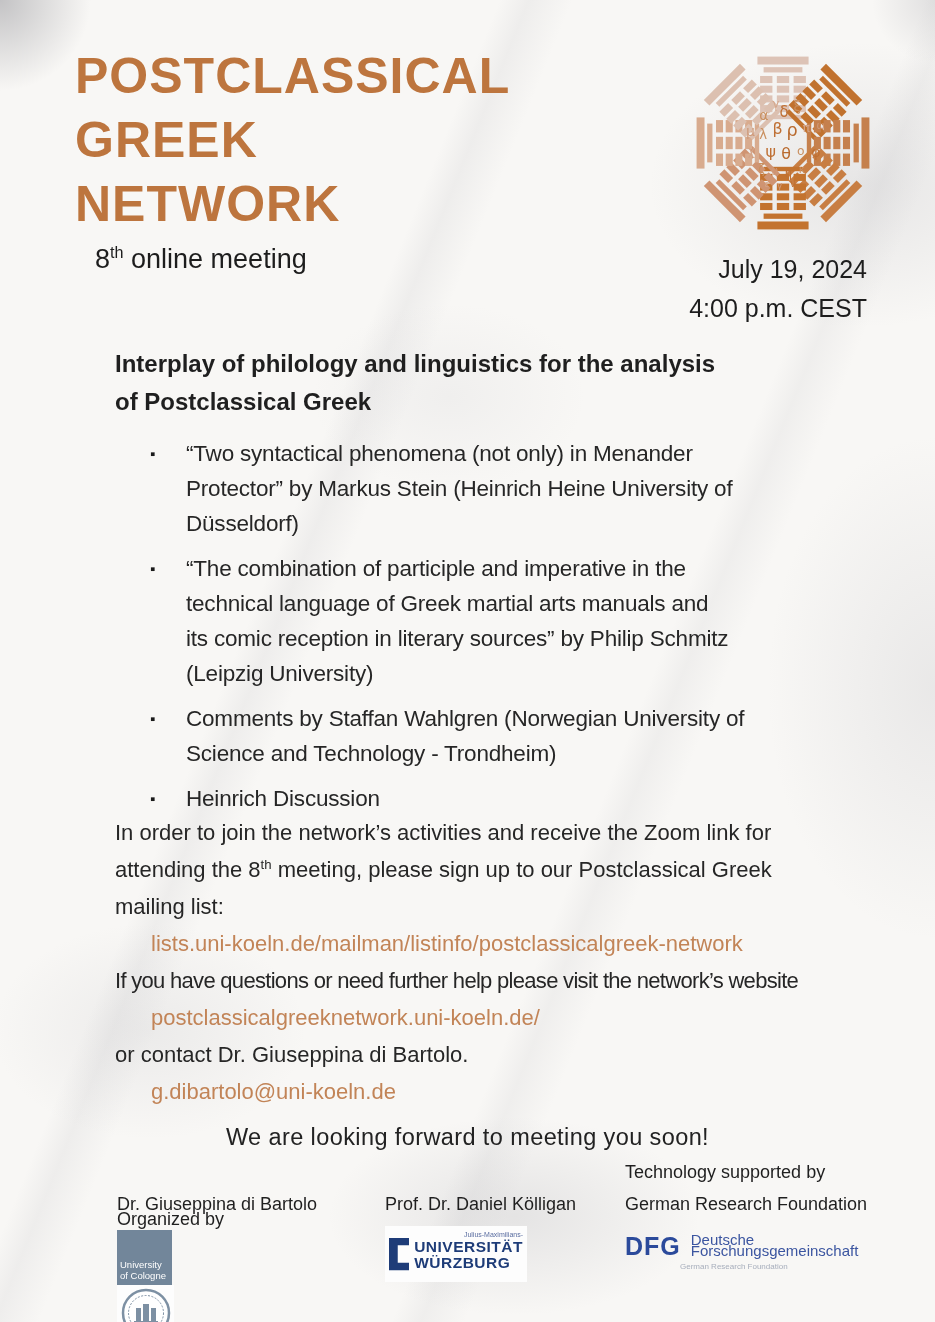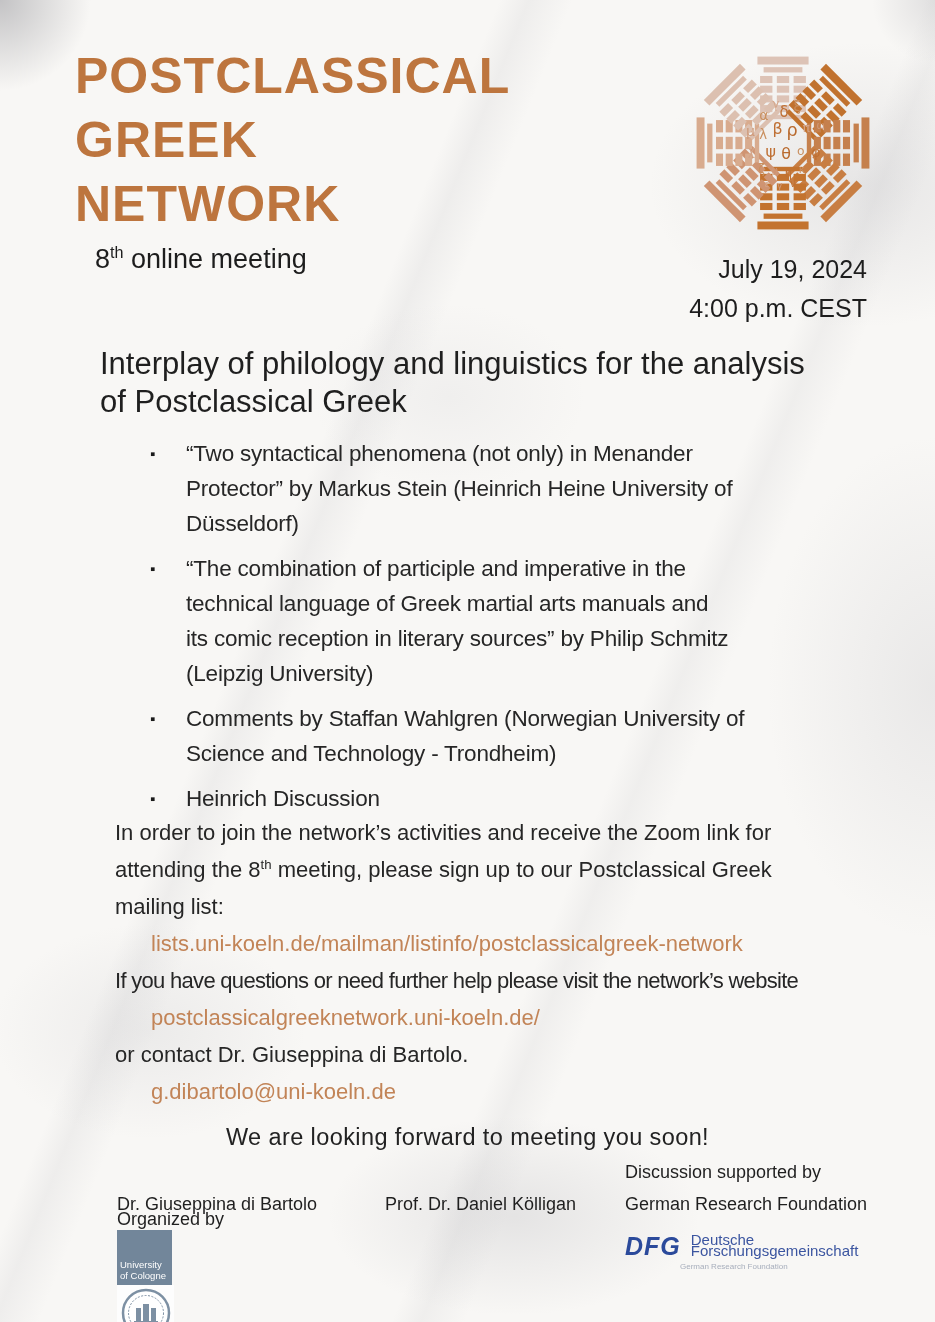--- a/index.html
+++ b/index.html
@@ -39,22 +39,22 @@
   }
   .logo-wrap { position:absolute; left:683px; top:46px; width:200px; height:194px; }
   .subtitle { position:absolute; left:78px; top:244px; font-size:27px; color:#1d1d1d;margin-left:17px; }
   .subtitle sup, .para sup { font-size:60%; vertical-align:super; line-height:0; }
   .datetime {
     position:absolute; right:68px; top:250px;
     text-align:right; font-size:25px; line-height:39px; color:#1d1d1d;
   }
   
   .heading {
-    position:absolute; left:100px; top:345px; width:720px;
-    font-size:31px; line-height:38px; font-weight:normal;
+    position:absolute; left:115px; top:345px; width:720px;
+    font-size:24px; line-height:38px; font-weight:bold;
     white-space:pre-line; color:#1f1f1f;
   }
   .bullets { position:absolute; left:150px; top:436px; width:680px; list-style:none; }
   .bullets li {
     position:relative; padding-left:36px; margin-bottom:10px;
     font-size:22.5px; line-height:35px; letter-spacing:-0.2px;
   }
   .bullet-marker {
     position:absolute; left:0; top:0; font-size:15px; line-height:35px; color:#1a1a1a;
   }
@@ -86,21 +86,21 @@
   .wuerzburg {
     position:absolute; left:385px; top:4px; width:142px; height:56px;
     background:#fdfdfd; display:flex; padding:4px;
   }
   .wz-text { margin-left:5px; }
   .wz-small { font-size:7px; color:#5a6da0; text-align:right; line-height:9px; }
   .wz-big { font-size:15.5px; font-weight:bold; color:#1e3c78; line-height:16px; letter-spacing:0.5px; }
   
   .dfg { position:absolute; left:625px; top:12px; }
   .dfg-top { display:flex; align-items:flex-start; }
-  .dfg-abbr { font-size:25px; font-weight:bold; font-style:italic; color:#2b4a9b; line-height:24px; letter-spacing:1px; }
+  .dfg-abbr { font-size:25px; font-weight:bold; color:#2b4a9b; line-height:24px; letter-spacing:1px; }
   .dfg-lines { margin-left:10px; font-size:15px; line-height:11px; color:#3b55a0; white-space:pre-line; }
   .dfg-sub { margin-left:55px; margin-top:4px; font-size:8px; color:#a7aebc; }
 </style>
 </head>
 <body>
 
 <div class="poster">
 
   <div class="title">POSTCLASSICAL
 GREEK
@@ -211,40 +211,50 @@
     <div class="link-line"><a class="link" href="#">postclassicalgreeknetwork.uni-koeln.de/</a></div>
     <div>or contact Dr. Giuseppina di Bartolo.</div>
     <div class="link-line"><a class="link" href="#">g.dibartolo@uni-koeln.de</a></div>
   </div>
 
   <div class="closing">We are looking forward to meeting you soon!</div>
 
   <div class="footer-label" style="left:117px; top:1209px;text-align:center;">Organized by</div>
   <div class="footer-label" style="left:117px; top:1194px;">Dr. Giuseppina di Bartolo</div>
   <div class="footer-label" style="left:385px; top:1194px;">Prof. Dr. Daniel Kölligan</div>
-  <div class="footer-label" style="left:625px; top:1162px;">Discussion supported by</div>
+  <div class="footer-label" style="left:625px; top:1162px;">Technology supported by</div>
   <div class="footer-label" style="left:625px; top:1194px;">German Research Foundation</div>
 
   <div class="logos">
 
     <div class="cologne">
       <div class="uc-square">University
 of Cologne</div>
       <div class="uc-seal">
         <svg width="50" height="50" viewBox="0 0 50 50">
           <circle cx="25" cy="25" r="23" fill="#fff" stroke="#7d90a3" stroke-width="2.5"></circle>
           <circle cx="25" cy="25" r="17.5" fill="none" stroke="#7d90a3" stroke-width="1" stroke-dasharray="2 1.5"></circle>
           <rect x="15" y="20" width="5" height="13" fill="#7d90a3"></rect>
           <rect x="22" y="16" width="6" height="17" fill="#7d90a3"></rect>
           <rect x="30" y="20" width="5" height="13" fill="#7d90a3"></rect>
           <rect x="13" y="33" width="24" height="3" fill="#7d90a3"></rect>
         </svg>
       </div>
     </div>
 
+    <div class="wuerzburg">
+      <svg width="30" height="48" viewBox="0 0 30 48">
+        <path d="M0,0 h30 v11 h-17 v26 h17 v11 h-30 z" fill="#1e3c78"></path>
+      </svg>
+      <div class="wz-text">
+        <div class="wz-small">Julius-Maximilians-</div>
+        <div class="wz-big">UNIVERSITÄT</div>
+        <div class="wz-big">WÜRZBURG</div>
+      </div>
+    </div>
 
     <div class="dfg">
       <div class="dfg-top">
         <div class="dfg-abbr">DFG</div>
         <div class="dfg-lines">Deutsche
 Forschungsgemeinschaft</div>
       </div>
       <div class="dfg-sub">German Research Foundation</div>
     </div>
 

